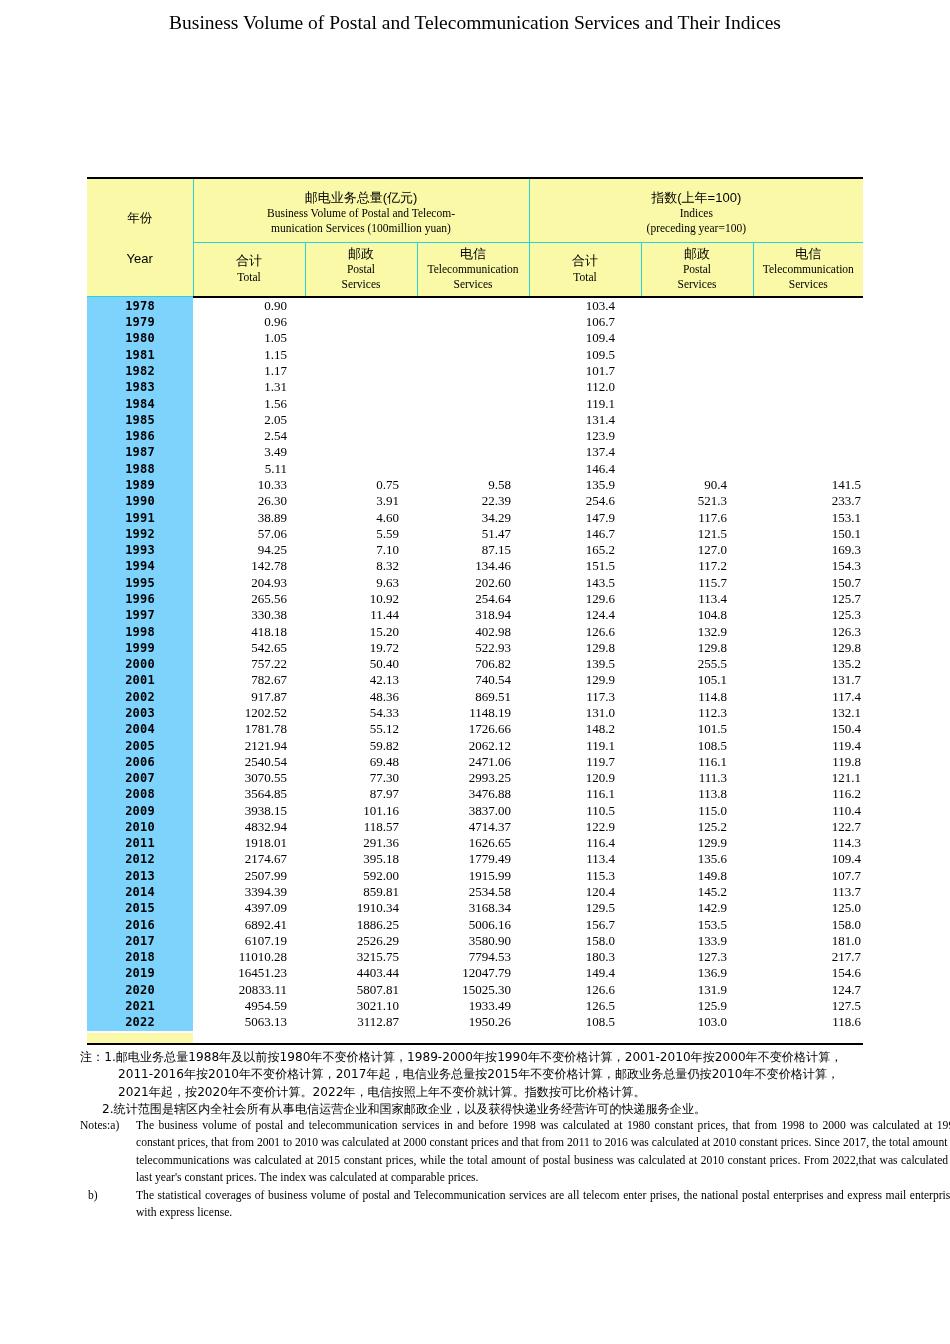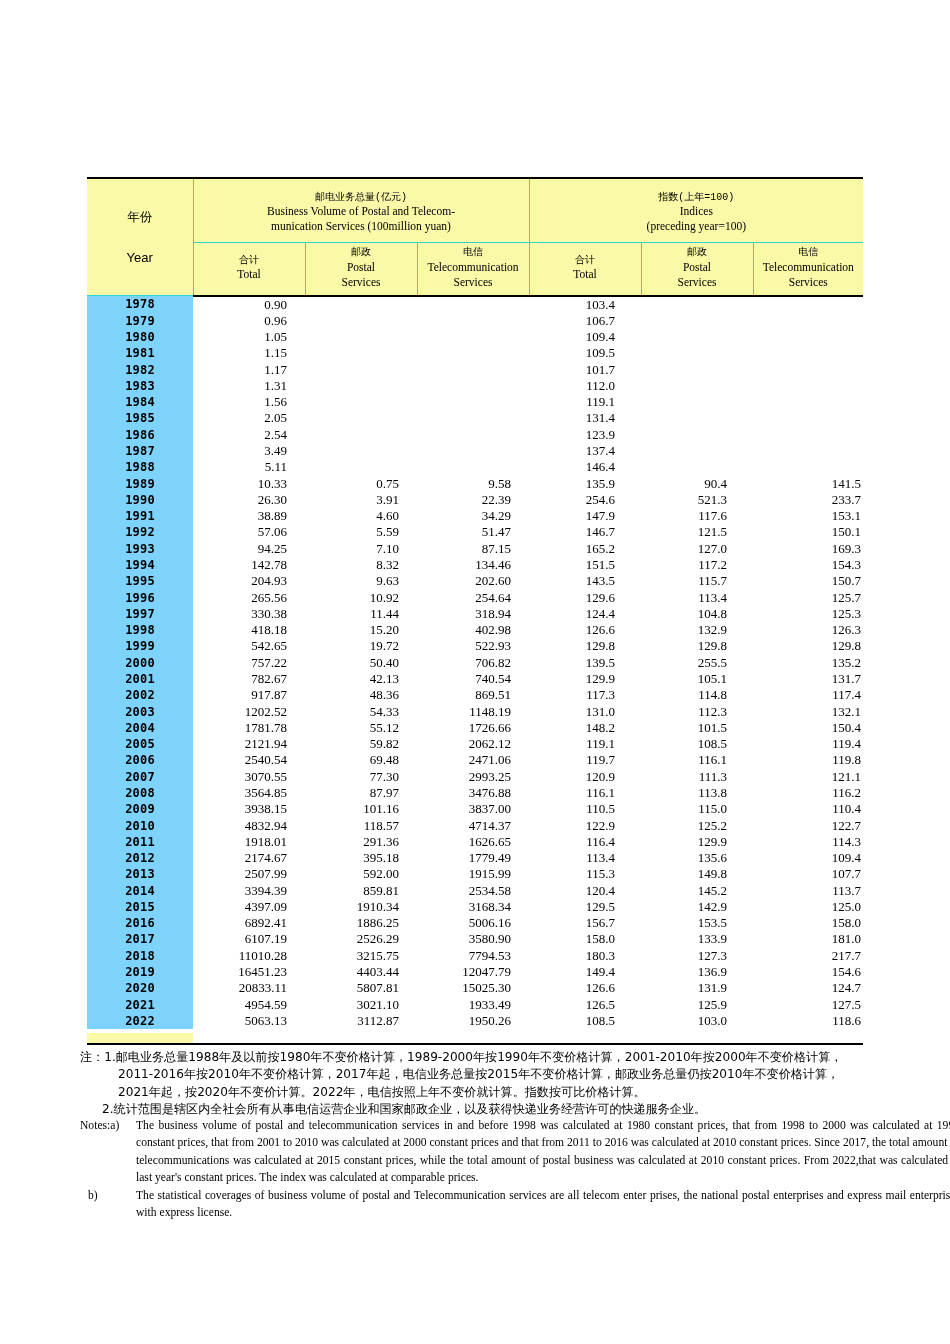--- a/index.html
+++ b/index.html
@@ -64,22 +64,22 @@
     padding: 0;
     text-align: center;
     vertical-align: middle;
     font-weight: normal;
   }
   .hdr-top-line { border-top: 2.2px solid #000; }
   .vline-r { border-right: 1.4px solid #2ad4d4; }
   .hline-b { border-bottom: 1.4px solid #2ad4d4; }
 
   .h-cn {
-    font-family: Liberation Mono, monospace;
-    font-size: 10px;
+    font-family: Liberation Sans, sans-serif;
+    font-size: 13px;
     line-height: 1.35;
   }
   .h-en {
     font-family: "Liberation Serif", serif;
     font-size: 11.5px;
     line-height: 1.3;
   }
   .yr-cn {
     font-family: "DejaVu Sans", sans-serif;
     font-size: 12.5px;
@@ -170,20 +170,21 @@
   .en-row { display: flex; }
   .en-label { width: 56px; flex: 0 0 56px; }
   .en-label.b { width: 56px; padding-left: 8px; }
   .en-body { flex: 1; }
   .en-just { text-align: justify; text-justify: inter-word; }
 </style>
 </head>
 <body>
 
 <div id="title-block">
+  <div id="title-en">Business Volume of Postal and Telecommunication Services and Their Indices</div>
 </div>
 
 <div id="table-wrap">
   <table class="main">
     <colgroup>
       <col class="c-year">
         <col class="c-a1">
         <col class="c-a2">
         <col class="c-a3">
       <col class="c-b1">

